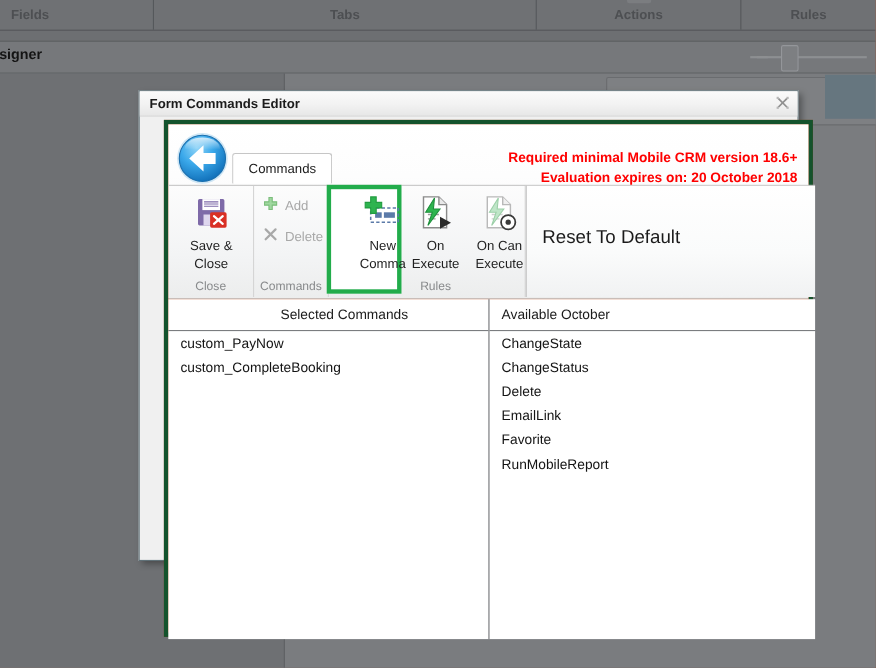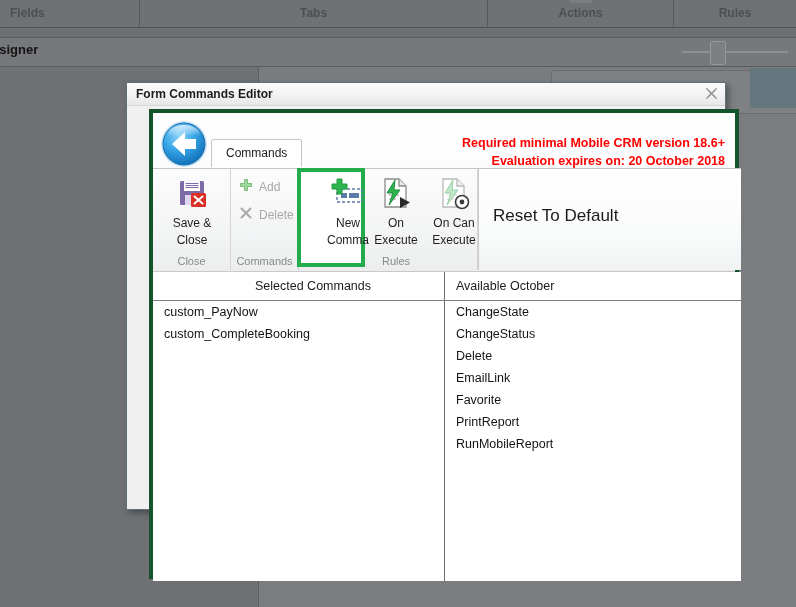--- a/index.html
+++ b/index.html
@@ -388,21 +388,20 @@
 
       <div class="list-col right">
         <div class="list-head">Available October</div>
         <div class="head-rule"></div>
         <div class="list-items">
           <div class="list-item">ChangeState</div>
           <div class="list-item">ChangeStatus</div>
           <div class="list-item">Delete</div>
           <div class="list-item">EmailLink</div>
           <div class="list-item">Favorite</div>
-          <div class="list-item">PrintReport</div>
           <div class="list-item">RunMobileReport</div>
         </div>
       </div>
 
     </div>
 
   </div>
 </div>
 
 </body></html>

